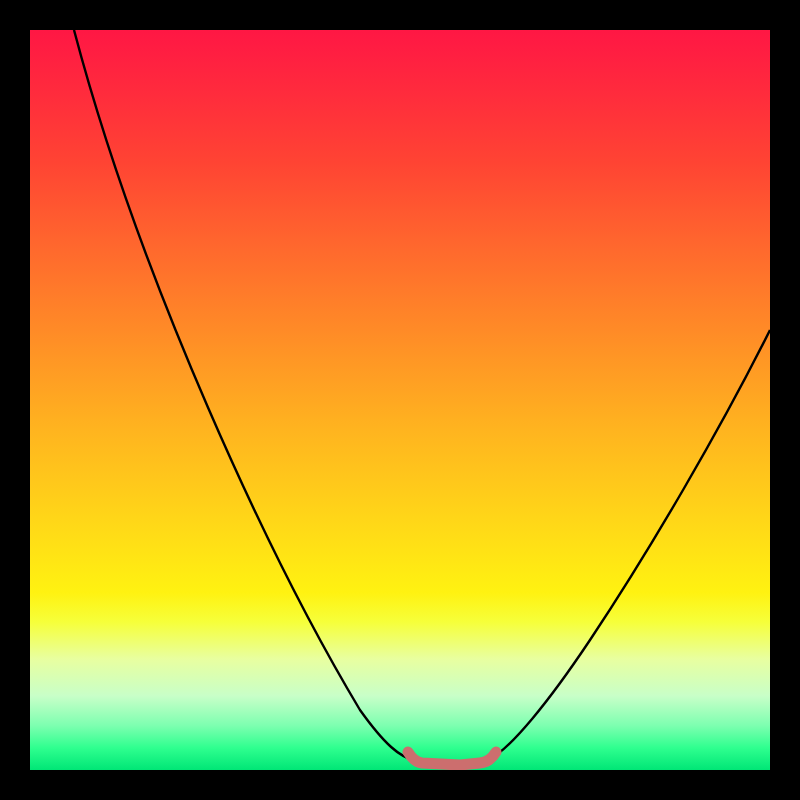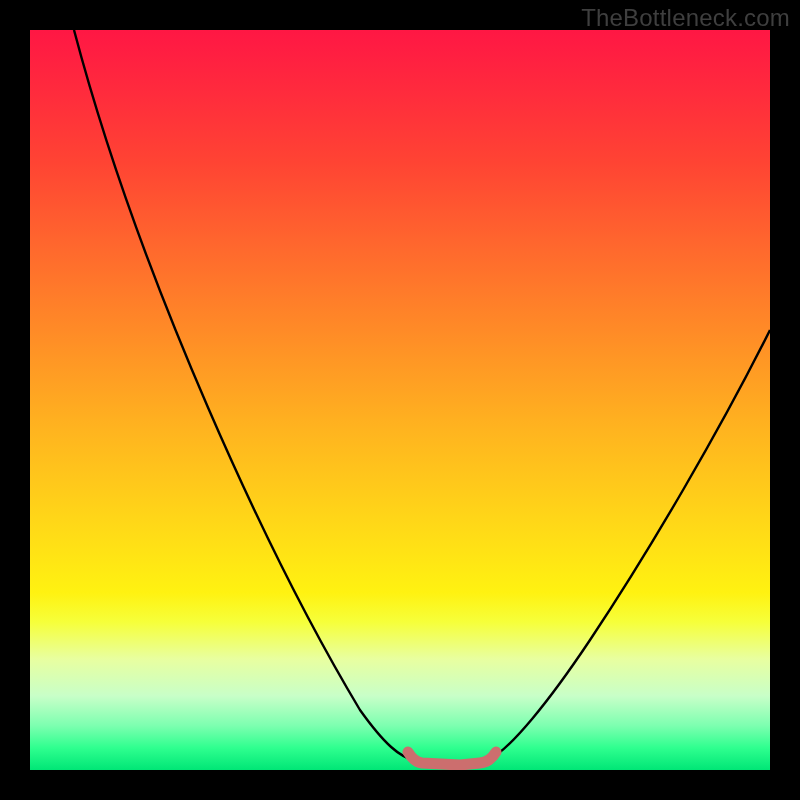--- a/index.html
+++ b/index.html
@@ -80,15 +80,14 @@
                C 620 520, 690 400, 740 300" fill="none" stroke="#000" stroke-width="2.4"></path>
 
       <path d="M 378 722
                Q 384 732, 392 733
                L 430 735
                L 450 733
                Q 460 732, 466 722" fill="none" stroke="#cc6e6e" stroke-width="11" stroke-linecap="round" stroke-linejoin="round"></path>
     </svg>
   </div>
 
-  <div class="watermark">TheBottleneck.com</div>
 
 </div>
 
 </body></html>

